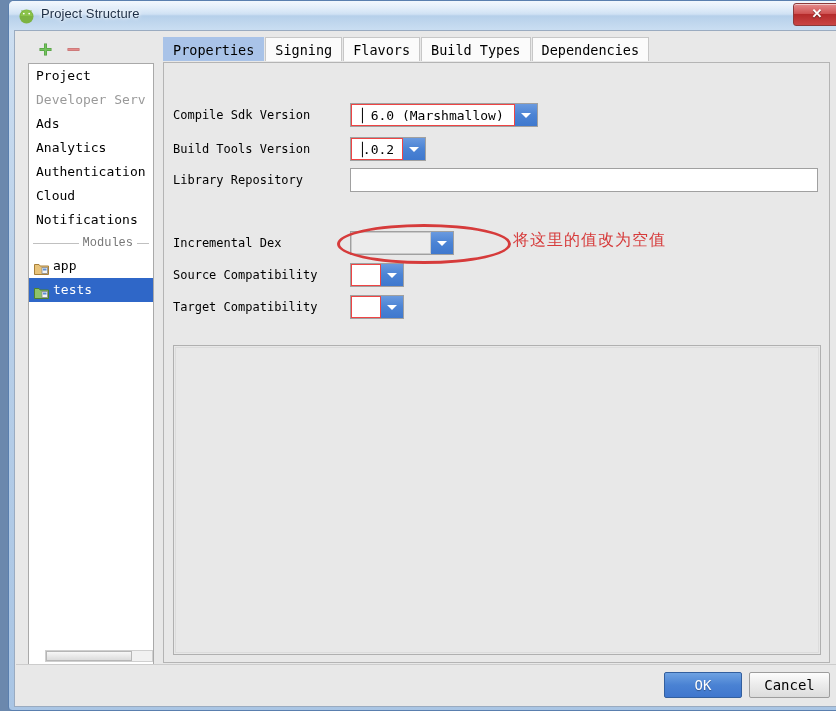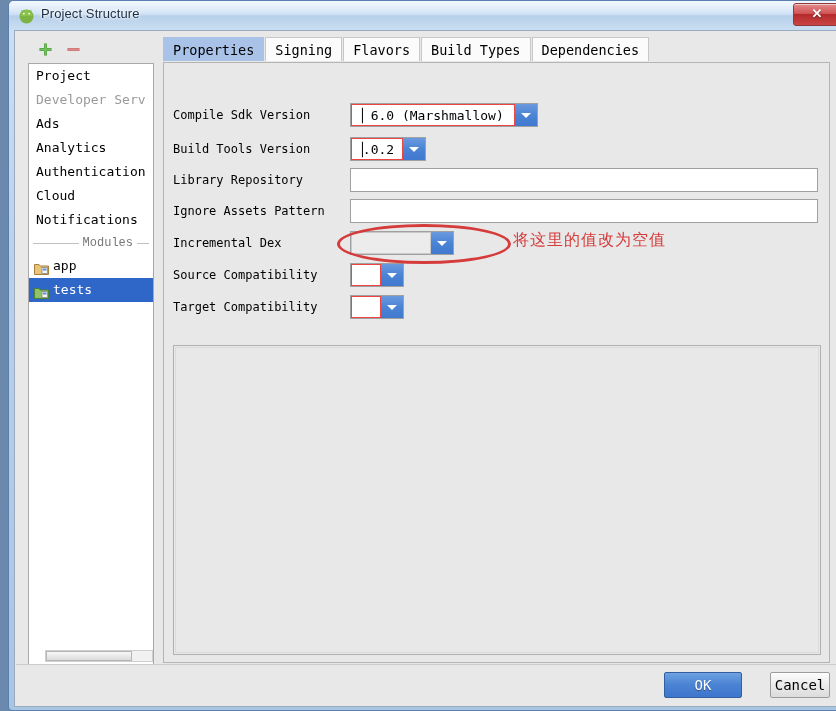--- a/index.html
+++ b/index.html
@@ -331,21 +331,21 @@
     right: 96px;
     width: 78px;
     color: #ffffff;
     background: linear-gradient(to bottom, #6ea2e2 0%, #4a82d3 50%, #3f76cd 100%);
     border: 1px solid #335f9e;
     border-radius: 2px;
     text-shadow: 0 1px 1px rgba(0,0,0,0.35);
   }
   #cancel-button {
     right: 8px;
-    width: 60px;
+    width: 81px;
     color: #000;
     background: linear-gradient(to bottom, #fdfdfd 0%, #ebebeb 50%, #dcdcdc 100%);
     border: 1px solid #9d9d9d;
     border-radius: 2px;
   }
 </style>
 </head>
 <body>
 
 <div id="window">
@@ -476,24 +476,20 @@
           <div class="value">▕.0.2</div>
           <div class="arrow"></div>
         </div>
       </div>
 
       <div class="form-row" style="top:103px;width:100%;">
         <div class="form-label">Library Repository</div>
         <div class="textfield" style="left:186px;top:2px;width:468px;"></div>
       </div>
 
-      <div class="form-row" style="top:134px;width:100%;">
-        <div class="form-label">Ignore Assets Pattern</div>
-        <div class="textfield" style="left:186px;top:2px;width:468px;"></div>
-      </div>
 
       <div class="form-row" style="top:166px;width:100%;">
         <div class="form-label">Incremental Dex</div>
         <div class="combo empty" style="left:186px;top:2px;width:104px;">
           <div class="value"></div>
           <div class="arrow"></div>
         </div>
       </div>
 
       <div class="form-row" style="top:198px;width:100%;">

